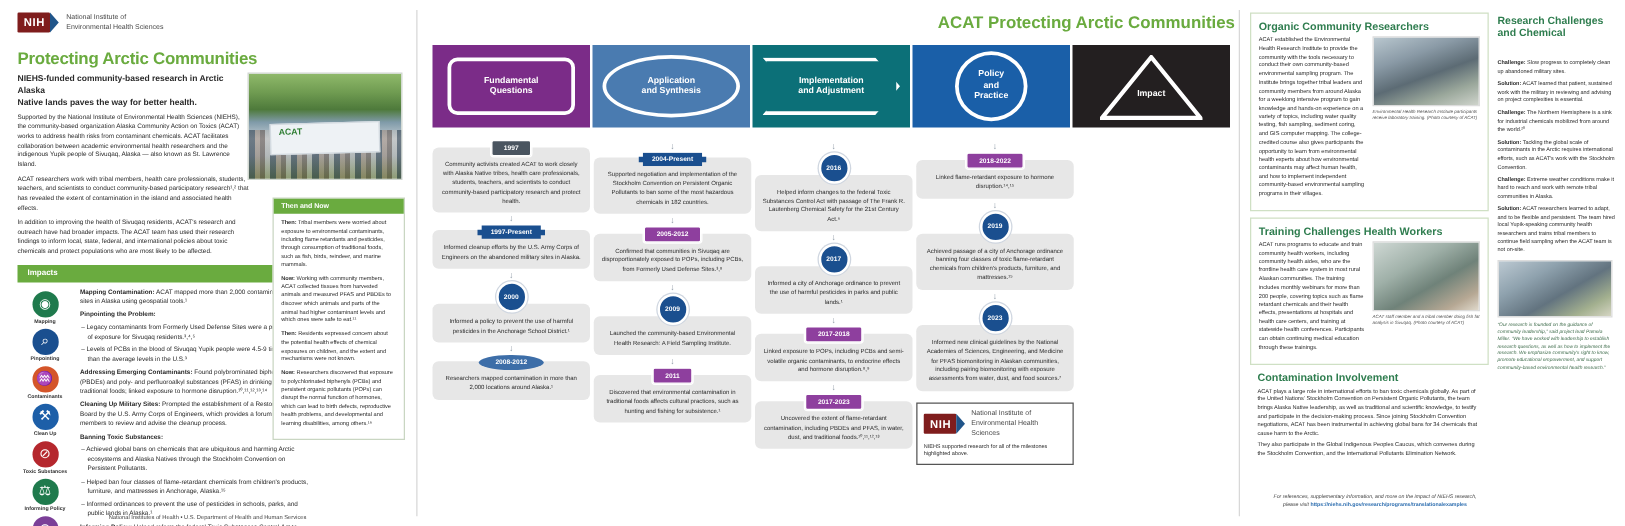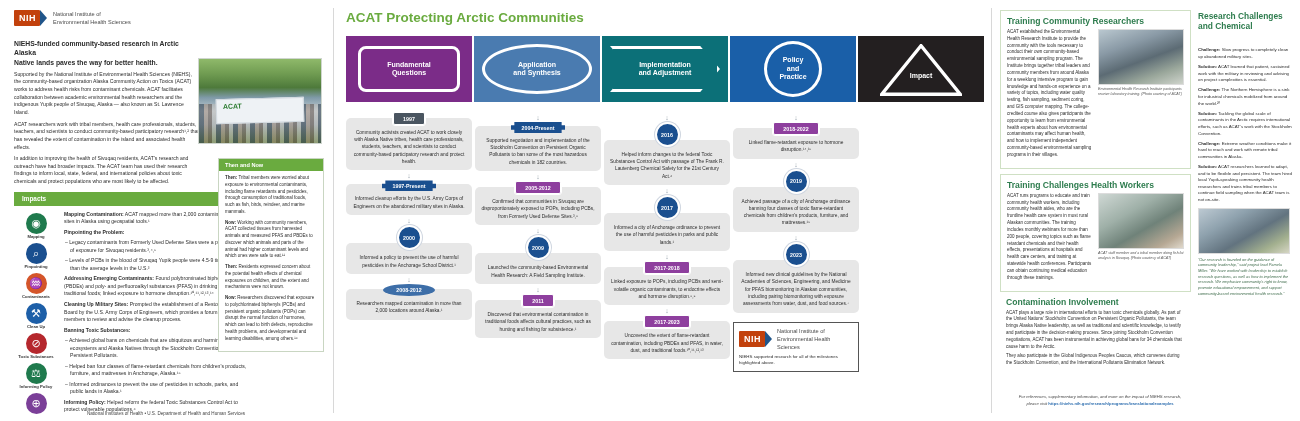--- a/index.html
+++ b/index.html
@@ -9,21 +9,21 @@
     background: #ffffff;
     color: #2b2b2b;
     overflow: hidden;
   }
   .page { position: relative; width: 1300px; height: 421px; display: flex; }
 
   
   .left-panel { width: 332px; padding: 10px 8px 4px 14px; position: relative; }
   .nih-logo { display: flex; align-items: center; gap: 5px; margin-bottom: 13px; }
   .nih-mark {
-    background: #c2410c; color: #fff; font-weight: bold; font-size: 9px;
+    background: #7f1d1d; color: #fff; font-weight: bold; font-size: 9px;
     padding: 3px 4px 3px 5px; letter-spacing: .5px; position: relative;
     border-radius: 1px;
   }
   .nih-mark:after {
     content: ""; position: absolute; right: -7px; top: 0; width: 0; height: 0;
     border-top: 8px solid transparent; border-bottom: 8px solid transparent;
     border-left: 7px solid #20558a;
   }
   .nih-text { font-size: 5.6px; line-height: 1.45; color: #4a4a4a; margin-left: 8px; }
 
@@ -90,21 +90,21 @@
   }
   .then-now-body { padding: 4px 6px 5px; }
   .then-now-body p { font-size: 4.5px; line-height: 1.5; margin-bottom: 4px; }
   .then-now-body b { font-weight: bold; }
 
   .vdivider { position: absolute; top: 8px; bottom: 8px; width: 1px; background: #d8d8d8; }
 
   
   .center-panel { width: 662px; padding: 10px 6px 4px 8px; position: relative; }
   h2.center-title {
-    color: #6aab3f; font-size: 13.5px; font-weight: bold; margin-left: 6px; margin-bottom: 11px;
+    color: #6aab3f; font-size: 13.5px; font-weight: bold; margin-left: 6px; margin-bottom: 11px; text-align: right;
   }
 
   .flow { display: flex; gap: 2px; margin-left: 6px; }
   .flow-cell {
     width: 126px; height: 66px; display: flex; align-items: center; justify-content: center;
     position: relative;
   }
   .flow-label {
     color: #fff; font-size: 7px; font-weight: bold; line-height: 1.2; text-align: center;
     position: relative; z-index: 2;
@@ -204,20 +204,21 @@
   <div class="left-panel">
 
     <div class="nih-logo">
       <span class="nih-mark">NIH</span>
       <span class="nih-text">
         <span>National Institute of</span><br>
         <span>Environmental Health Sciences</span>
       </span>
     </div>
 
+    <h1 class="green-title">Protecting Arctic Communities</h1>
 
     <div class="body-col">
       <div class="lede">
         <span>NIEHS-funded community-based research in Arctic Alaska</span><br>
         <span>Native lands paves the way for better health.</span>
       </div>
       <p>Supported by the National Institute of Environmental Health Sciences (NIEHS), the community-based organization Alaska Community Action on Toxics (ACAT) works to address health risks from contaminant chemicals. ACAT facilitates collaboration between academic environmental health researchers and the indigenous Yupik people of Sivuqaq, Alaska — also known as St. Lawrence Island.</p>
       <p>ACAT researchers work with tribal members, health care professionals, students, teachers, and scientists to conduct community-based participatory research¹,² that has revealed the extent of contamination in the island and associated health effects.</p>
       <p>In addition to improving the health of Sivuqaq residents, ACAT's research and outreach have had broader impacts. The ACAT team has used their research findings to inform local, state, federal, and international policies about toxic chemicals and protect populations who are most likely to be affected.</p>
     </div>
@@ -395,21 +396,21 @@
           </div>
         </div>
       </div>
   </div>
 
   <div class="vdivider" style="left:991px;"></div>
 
   <div class="right-panel">
 
     <div class="rbox">
-      <h3>Training Community Researchers</h3>
+      <h3>Organic Community Researchers</h3>
       <div class="r-flow">
         <div class="r-text">
           <p>ACAT established the Environmental Health Research Institute to provide the community with the tools necessary to conduct their own community-based environmental sampling program. The Institute brings together tribal leaders and community members from around Alaska for a weeklong intensive program to gain knowledge and hands-on experience on a variety of topics, including water quality testing, fish sampling, sediment coring, and GIS computer mapping. The college-credited course also gives participants the opportunity to learn from environmental health experts about how environmental contaminants may affect human health, and how to implement independent community-based environmental sampling programs in their villages.</p>
         </div>
         <div class="r-photo-wrap">
           <div class="photo"></div>
           <div class="photo-cap">Environmental Health Research Institute participants receive laboratory training. (Photo courtesy of ACAT)</div>
         </div>
       </div>
     </div>

